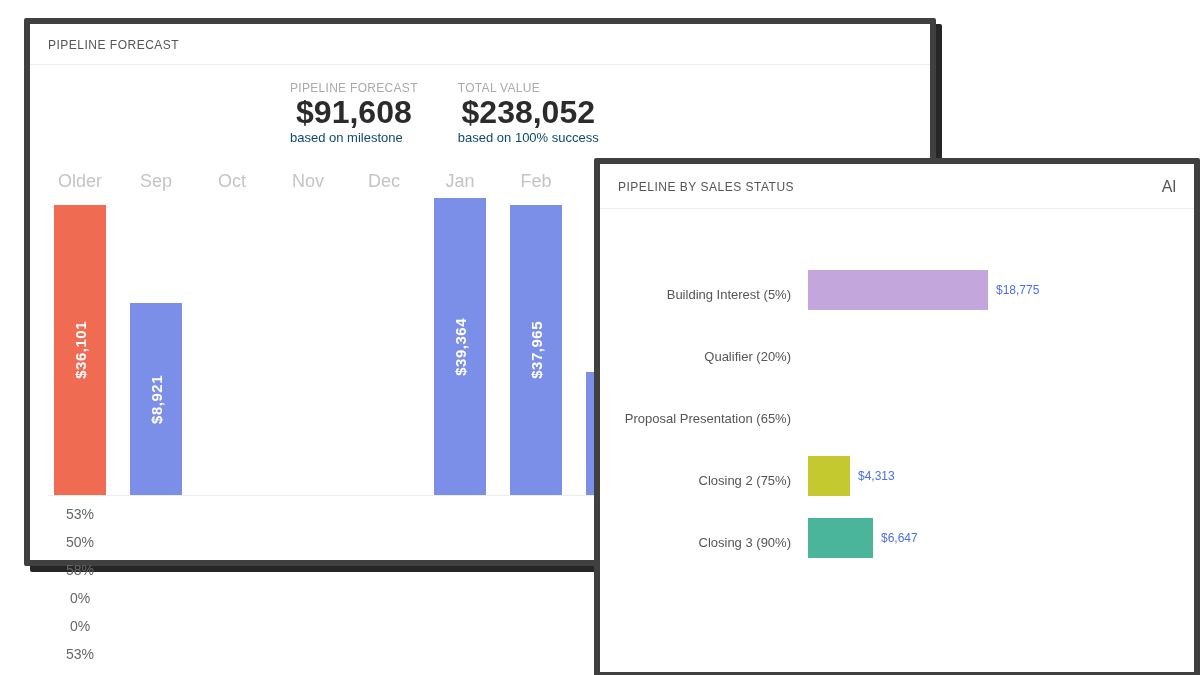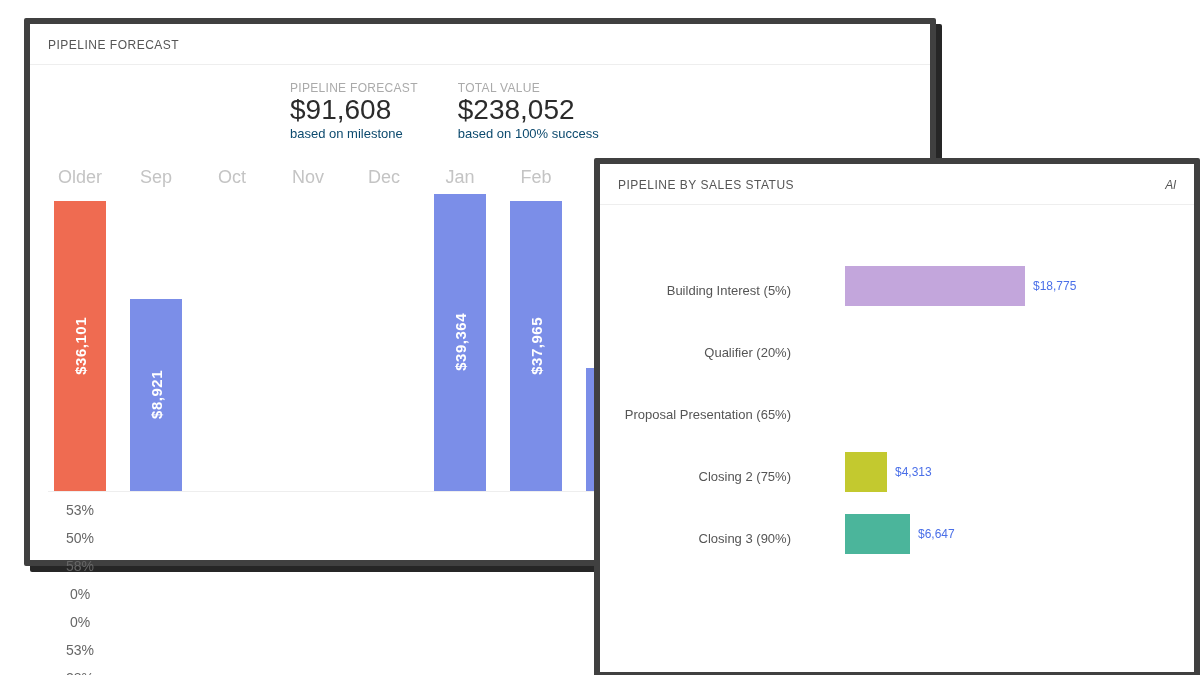--- a/index.html
+++ b/index.html
@@ -25,47 +25,47 @@
     justify-content: space-between;
     align-items: center;
   }
   .card-title {
     font-size: 12px;
     letter-spacing: 0.5px;
     color: #555;
     font-weight: 500;
   }
   .card-title-right {
-    font-size: 12px;
+    font-size: 16px;
     color: #555;
-    font-style: italic;
   }
 
   
   #card-forecast {
     left: 24px;
     top: 18px;
     width: 912px;
     height: 548px;
   }
   .summary-row {
     display: flex;
     gap: 40px;
     padding: 16px 0 12px 260px;
   }
   .summary-block .summary-label {
     font-size: 12px;
     color: #aaa;
     letter-spacing: 0.3px;
   }
   .summary-block .summary-value {
-    font-size: 28px;
-    font-weight: 400;
+    font-size: 32px;
+    font-weight: 700;
     color: #2b2b2b;
     line-height: 1.1;
+    text-align: center;
   }
   .summary-block .summary-sub {
     font-size: 13px;
     color: #0c4a6e;
   }
   .vbar-area {
     position: relative;
     padding: 14px 18px 10px 18px;
   }
   .vbar-toplabels {
@@ -144,21 +144,20 @@
     color: #555;
     padding-right: 17px;
     margin-top: 8px;
   }
   .hbar-track {
     flex: 1;
     position: relative;
     height: 40px;
     display: flex;
     align-items: center;
-    margin-left: 37px;
   }
   .hbar {
     height: 40px;
   }
   .hbar-valuelabel {
     font-size: 12px;
     color: #4a6fe8;
     margin-left: 8px;
     white-space: nowrap;
   }

